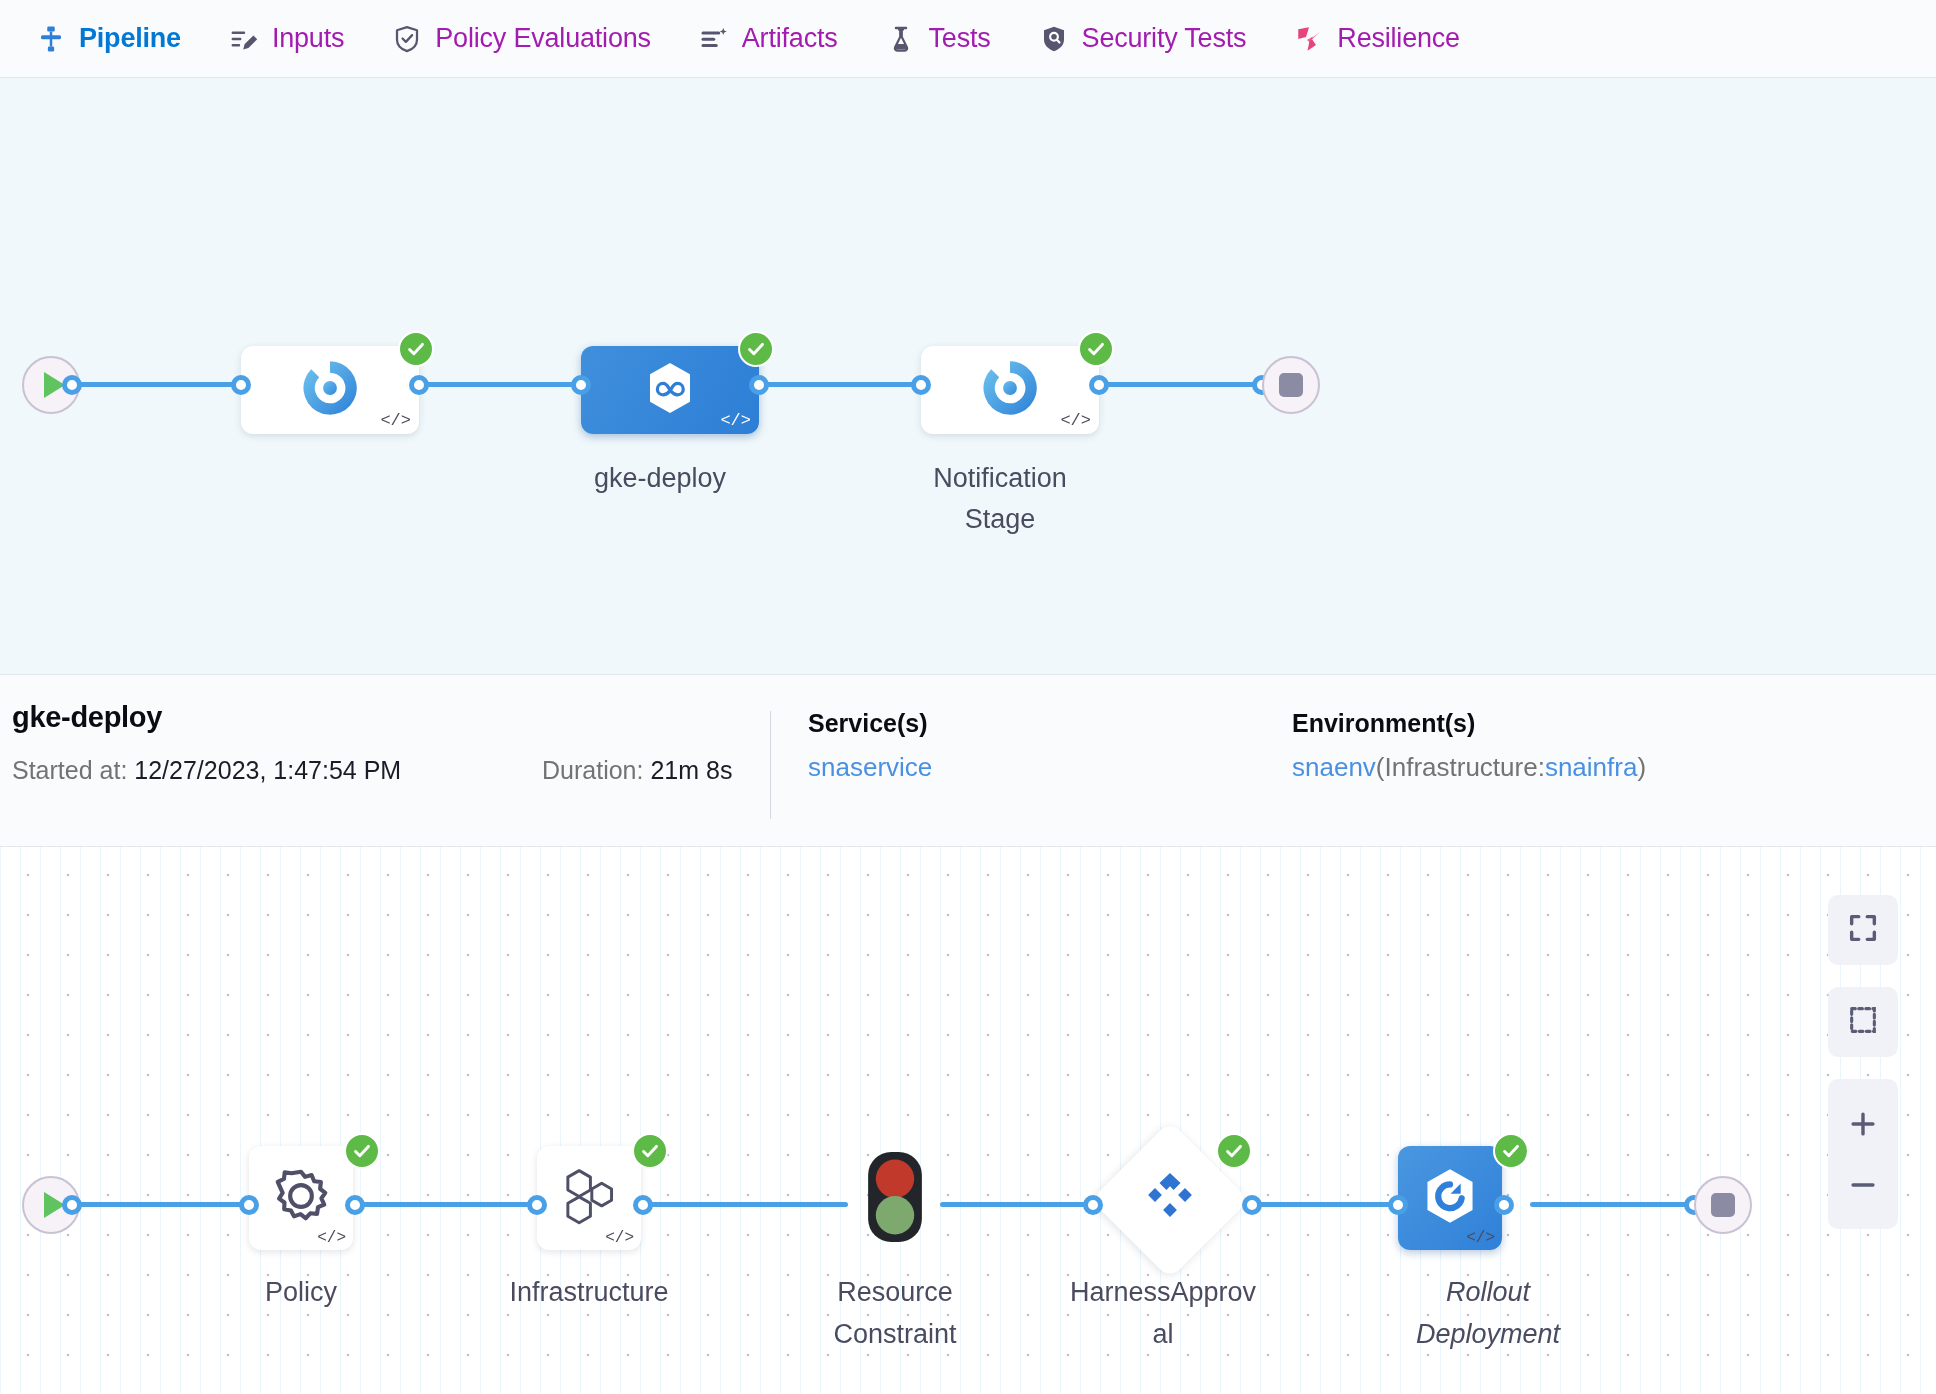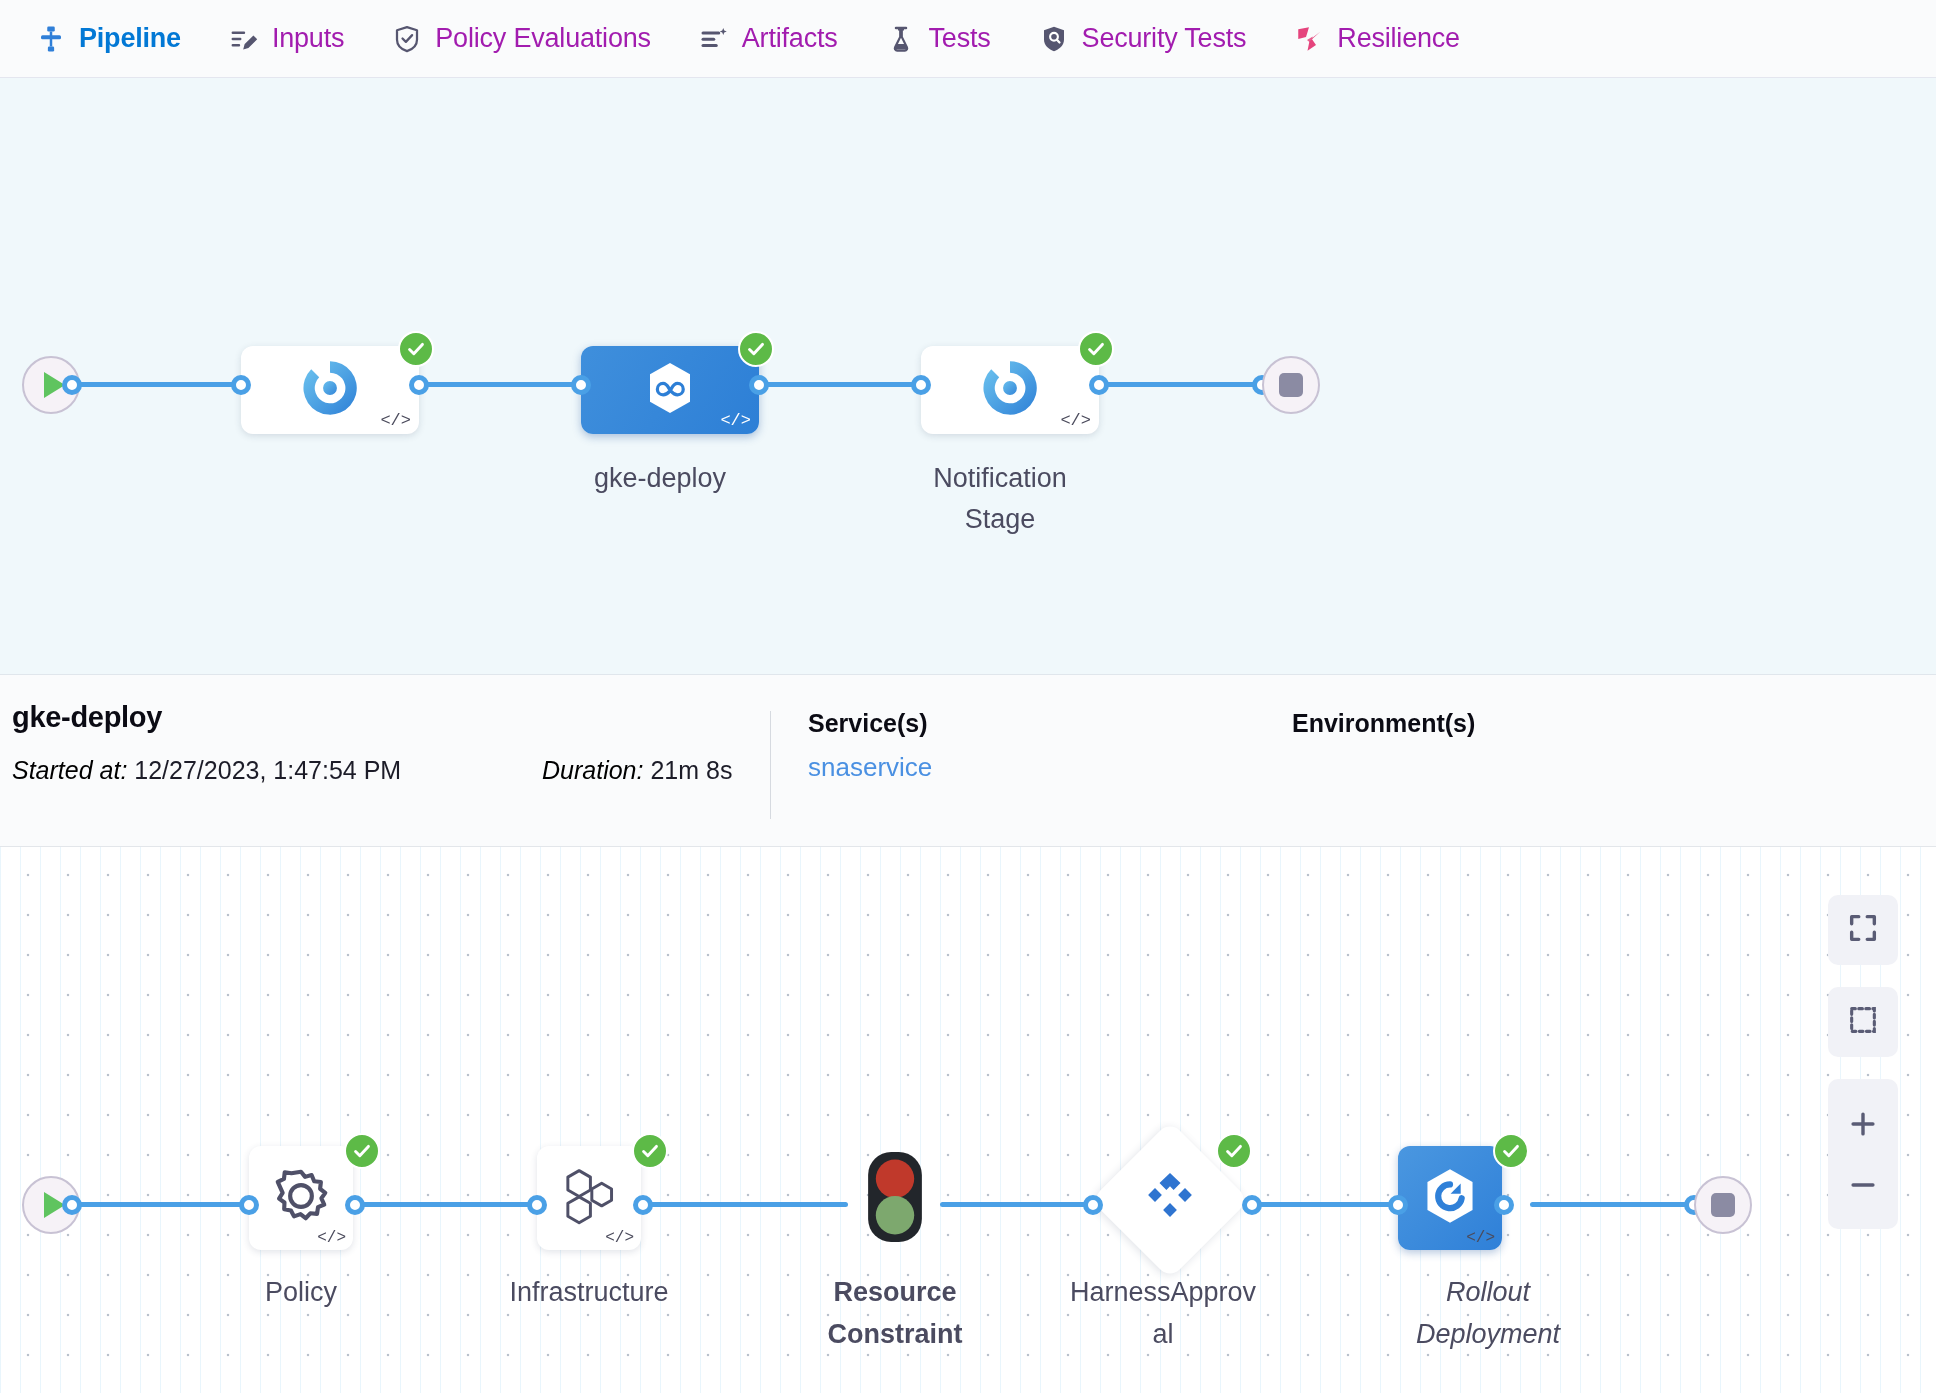--- a/index.html
+++ b/index.html
@@ -145,21 +145,21 @@
     color: #0b0b14;
     letter-spacing: -0.3px;
   }
   .det-meta {
     margin-top: 22px;
     font-size: 25px;
     color: #1c1c28;
     display: flex;
     align-items: baseline;
   }
-  .muted { color: #000000; font-style: italic; }
+  .muted { color: #737373; }
   .det-started { width: 530px; }
   .det-duration { }
   .vdiv {
     position: absolute;
     left: 770px; top: 36px;
     width: 1px; height: 108px;
     background: #d6dae0;
   }
   .det-col { position: absolute; top: 34px; }
   .det-col-head {
@@ -443,20 +443,23 @@
 
   <div class="det-col" style="left:808px;">
     <div class="det-col-head">Service(s)</div>
     <div class="det-col-body">
       <a class="link" href="#">snaservice</a>
     </div>
   </div>
 
   <div class="det-col" style="left:1292px;">
     <div class="det-col-head">Environment(s)</div>
+    <div class="det-col-body">
+      <a class="link" href="#">snaenv</a><span class="muted">(Infrastructure:</span><a class="link" href="#">snainfra</a><span class="muted">)</span>
+    </div>
   </div>
 </div>
 
 <div class="exec-canvas">
 
   <div class="edge" style="left:62px;  top:355px; width:190px;"></div>
   <div class="edge" style="left:358px; top:355px; width:200px;"></div>
   <div class="edge" style="left:648px; top:355px; width:200px;"></div>
   <div class="edge" style="left:940px; top:355px; width:190px;"></div>
   <div class="edge" style="left:1252px;top:355px; width:140px;"></div>
@@ -511,21 +514,21 @@
 
   <div style="position:absolute; left:843px; top:300px; width:104px; height:104px; display:flex; align-items:center; justify-content:center;">
     <span>
       <svg width="66" height="96" viewBox="0 0 34 50">
         <rect x="3" y="1.5" width="28" height="47" rx="12" fill="#22262b"></rect>
         <circle cx="17" cy="15.5" r="10" fill="#c0392b"></circle>
         <circle cx="17" cy="34.5" r="10" fill="#7da86e"></circle>
       </svg>
     </span>
   </div>
-  <div class="step-label" style="left:780px; top:424px;font-weight:bold;">
+  <div class="step-label" style="left:780px; top:424px;">
     <span>Resource</span><br>
     <span>Constraint</span>
   </div>
 
   <div class="step-card diamond" style="left:1114px; top:297px; width:112px; height:112px;">
     <span class="inner">
       <svg width="60" height="60" viewBox="0 0 40 40" fill="#2f74d0">
         <path d="M20 3.4 27 10l-4.6 4.6L20 12.2l-2.4 2.4L13 10z"></path>
         <path d="M10 13.4 14.6 18 10 22.6 5.4 18z"></path>
         <path d="M30 13.4 34.6 18 30 22.6 25.4 18z"></path>

